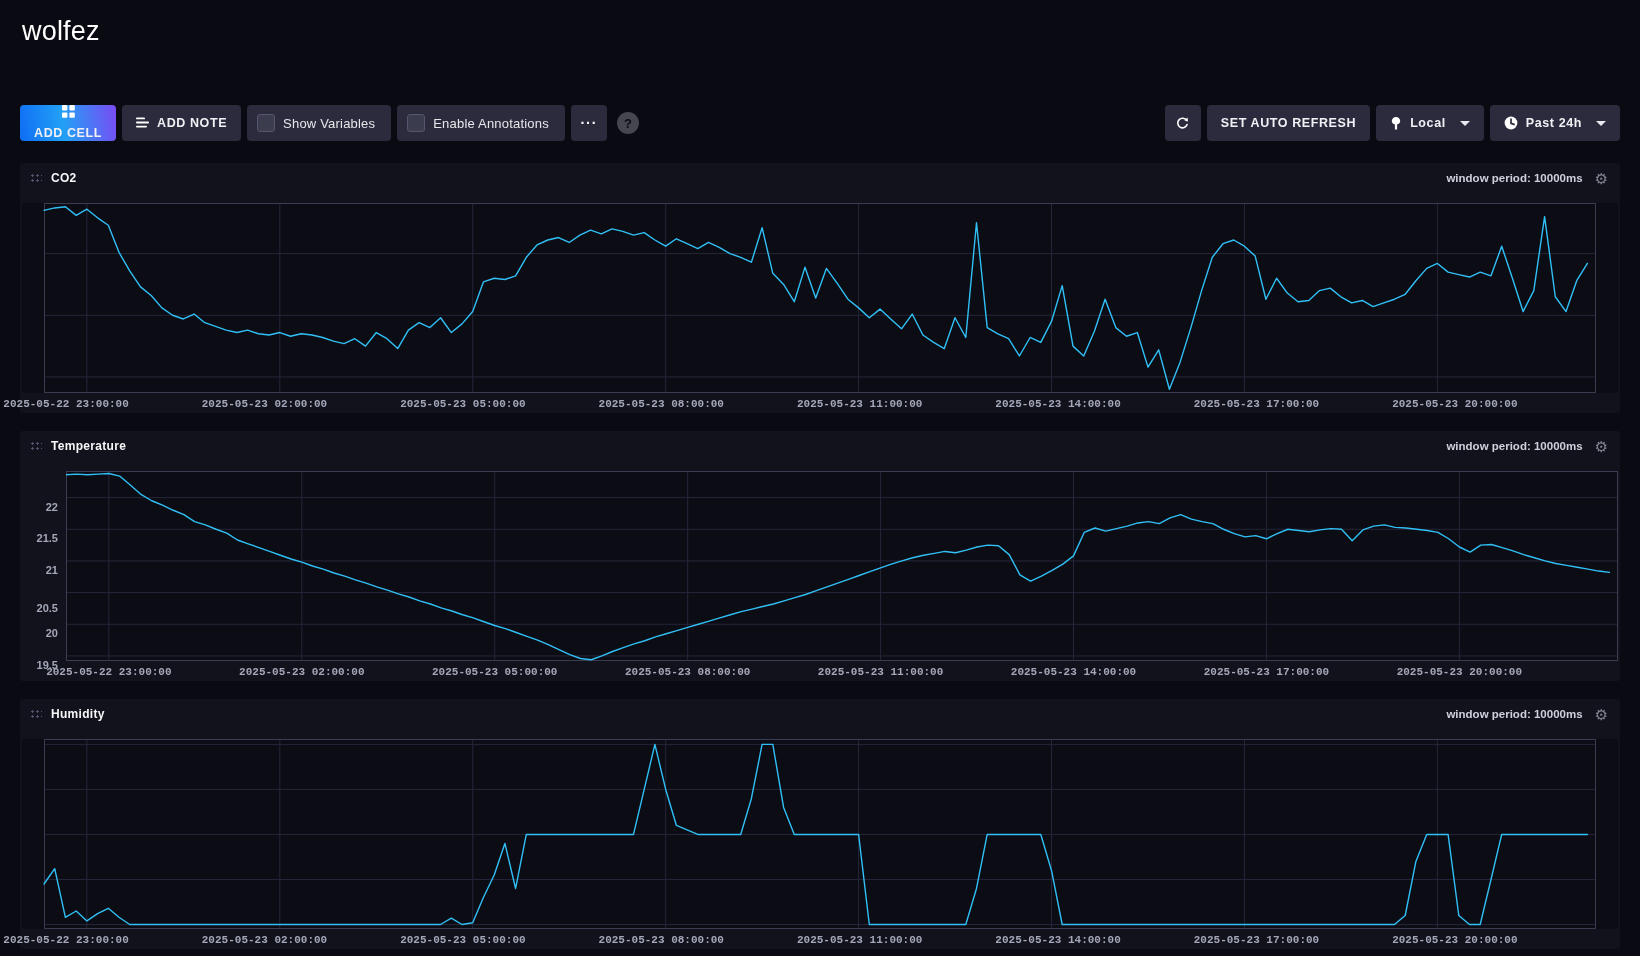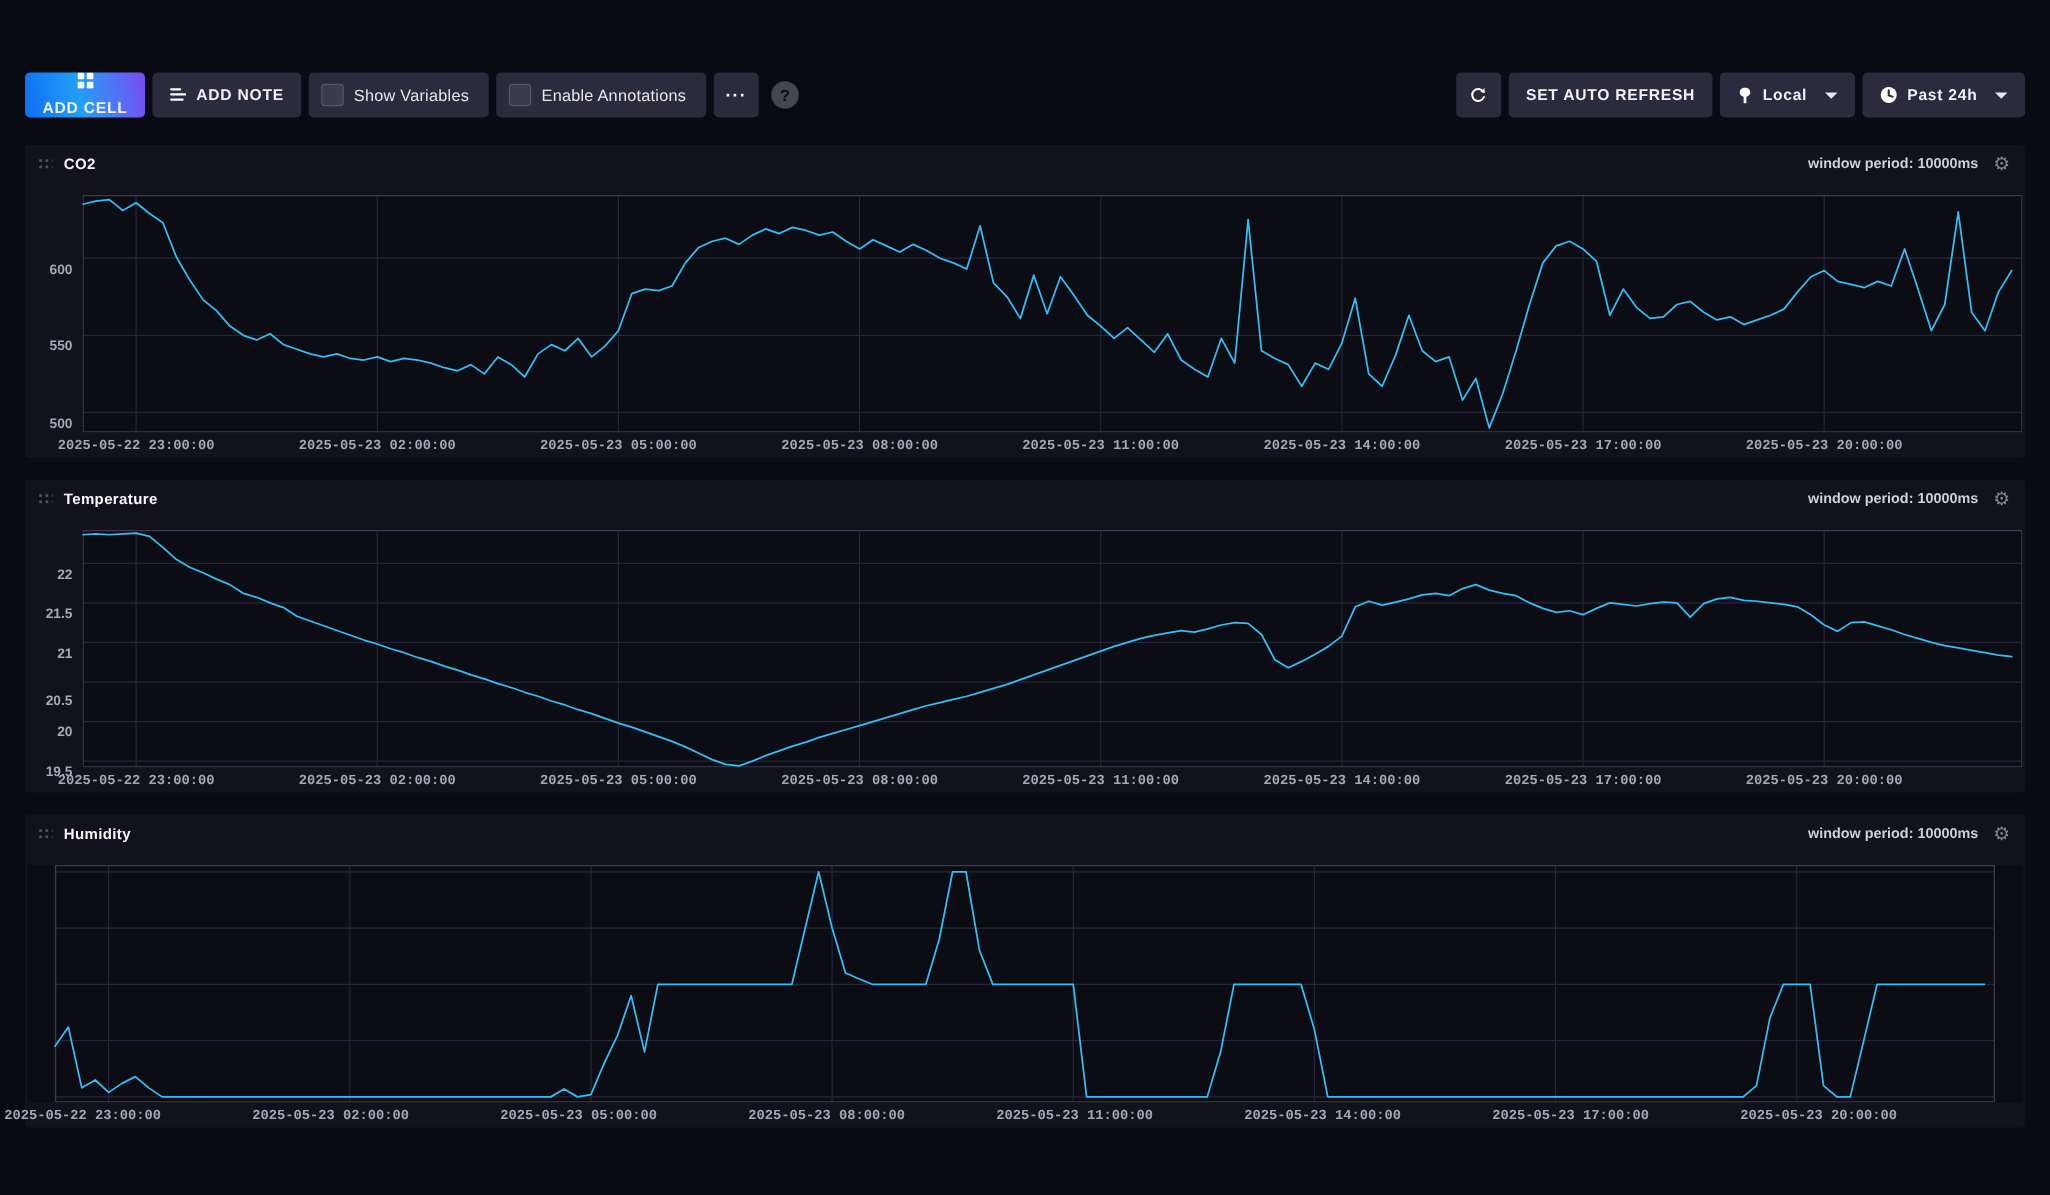--- a/index.html
+++ b/index.html
@@ -70,20 +70,21 @@
   .x-tick-label {
     position:absolute; top:5px; transform:translateX(-50%);
     font-size:11px; font-weight:bold; color:#a3a7b7; white-space:nowrap;
   }
 </style>
 </head>
 <body>
 
 <div class="page">
 
+  <h1 class="page-title">wolfez</h1>
 
   <div class="toolbar">
     <div class="toolbar-left">
       <button class="btn primary">
         <span class="icon">
           <svg class="icon-svg" width="13" height="13" viewBox="0 0 13 13">
               <g fill="#ffffff">
                 <rect x="0" y="0" width="5.4" height="5.4" rx="1"></rect>
                 <rect x="7.4" y="0" width="5.4" height="5.4" rx="1"></rect>
                 <rect x="0" y="7.4" width="5.4" height="5.4" rx="1"></rect>
@@ -165,25 +166,20 @@
 
   <div class="panel">
     <div class="panel-header">
       <span class="drag-handle"></span>
       <span class="panel-title">CO2</span>
       <span class="panel-spacer"></span>
       <span class="window-period">window period: 10000ms</span>
       <span class="gear">⚙</span>
     </div>
     <div class="chart-body">
-      <div class="y-gutter">
-          <div class="y-tick-label" style="top: 53.5844px;">600</div>
-          <div class="y-tick-label" style="top: 115.273px;">550</div>
-          <div class="y-tick-label" style="top: 176.961px;">500</div>
-        </div>
       <div class="plot-col">
         <svg class="plot-svg" viewBox="0 0 1552 190">
             <line x1="42.872928176795575" y1="0" x2="42.872928176795575" y2="190" stroke="#26263a" stroke-width="1"></line>
             <line x1="235.8011049723757" y1="0" x2="235.8011049723757" y2="190" stroke="#26263a" stroke-width="1"></line>
             <line x1="428.72928176795585" y1="0" x2="428.72928176795585" y2="190" stroke="#26263a" stroke-width="1"></line>
             <line x1="621.6574585635359" y1="0" x2="621.6574585635359" y2="190" stroke="#26263a" stroke-width="1"></line>
             <line x1="814.585635359116" y1="0" x2="814.585635359116" y2="190" stroke="#26263a" stroke-width="1"></line>
             <line x1="1007.5138121546961" y1="0" x2="1007.5138121546961" y2="190" stroke="#26263a" stroke-width="1"></line>
             <line x1="1200.4419889502763" y1="0" x2="1200.4419889502763" y2="190" stroke="#26263a" stroke-width="1"></line>
             <line x1="1393.3701657458564" y1="0" x2="1393.3701657458564" y2="190" stroke="#26263a" stroke-width="1"></line>

